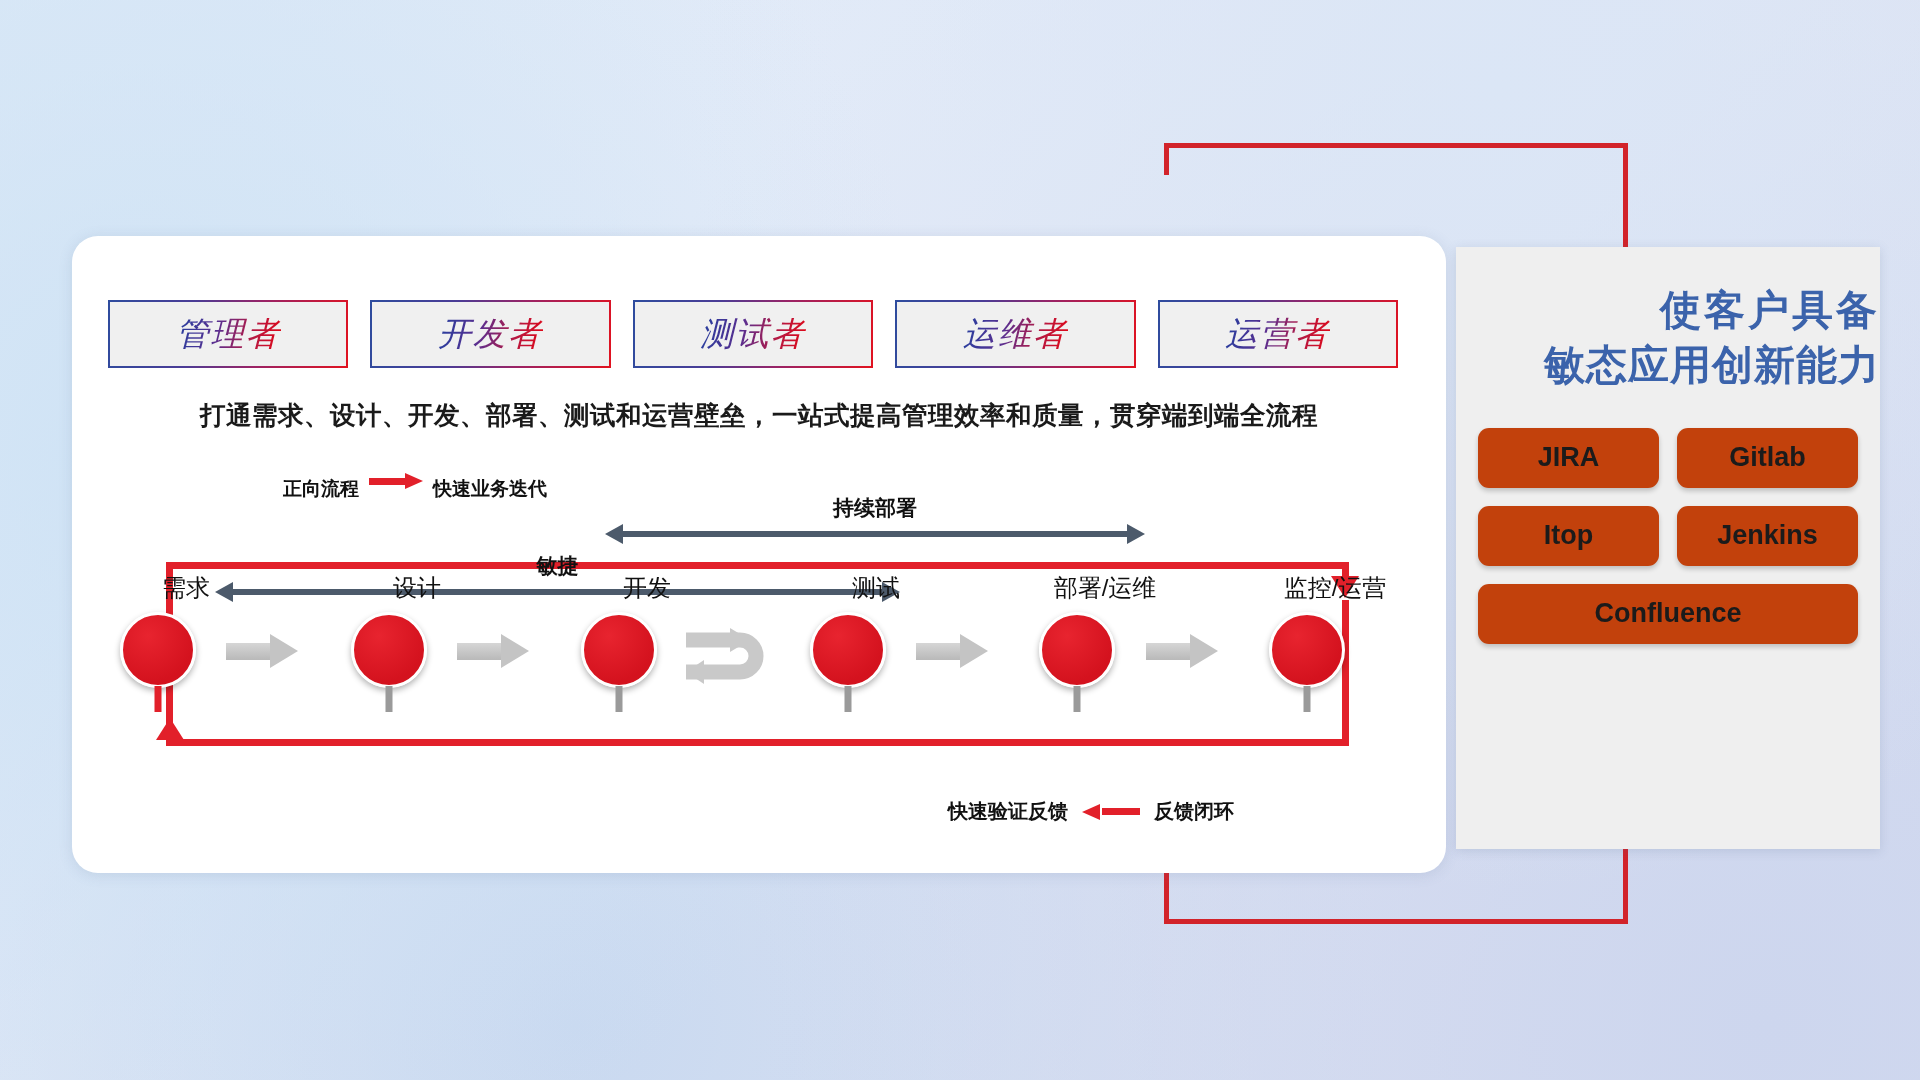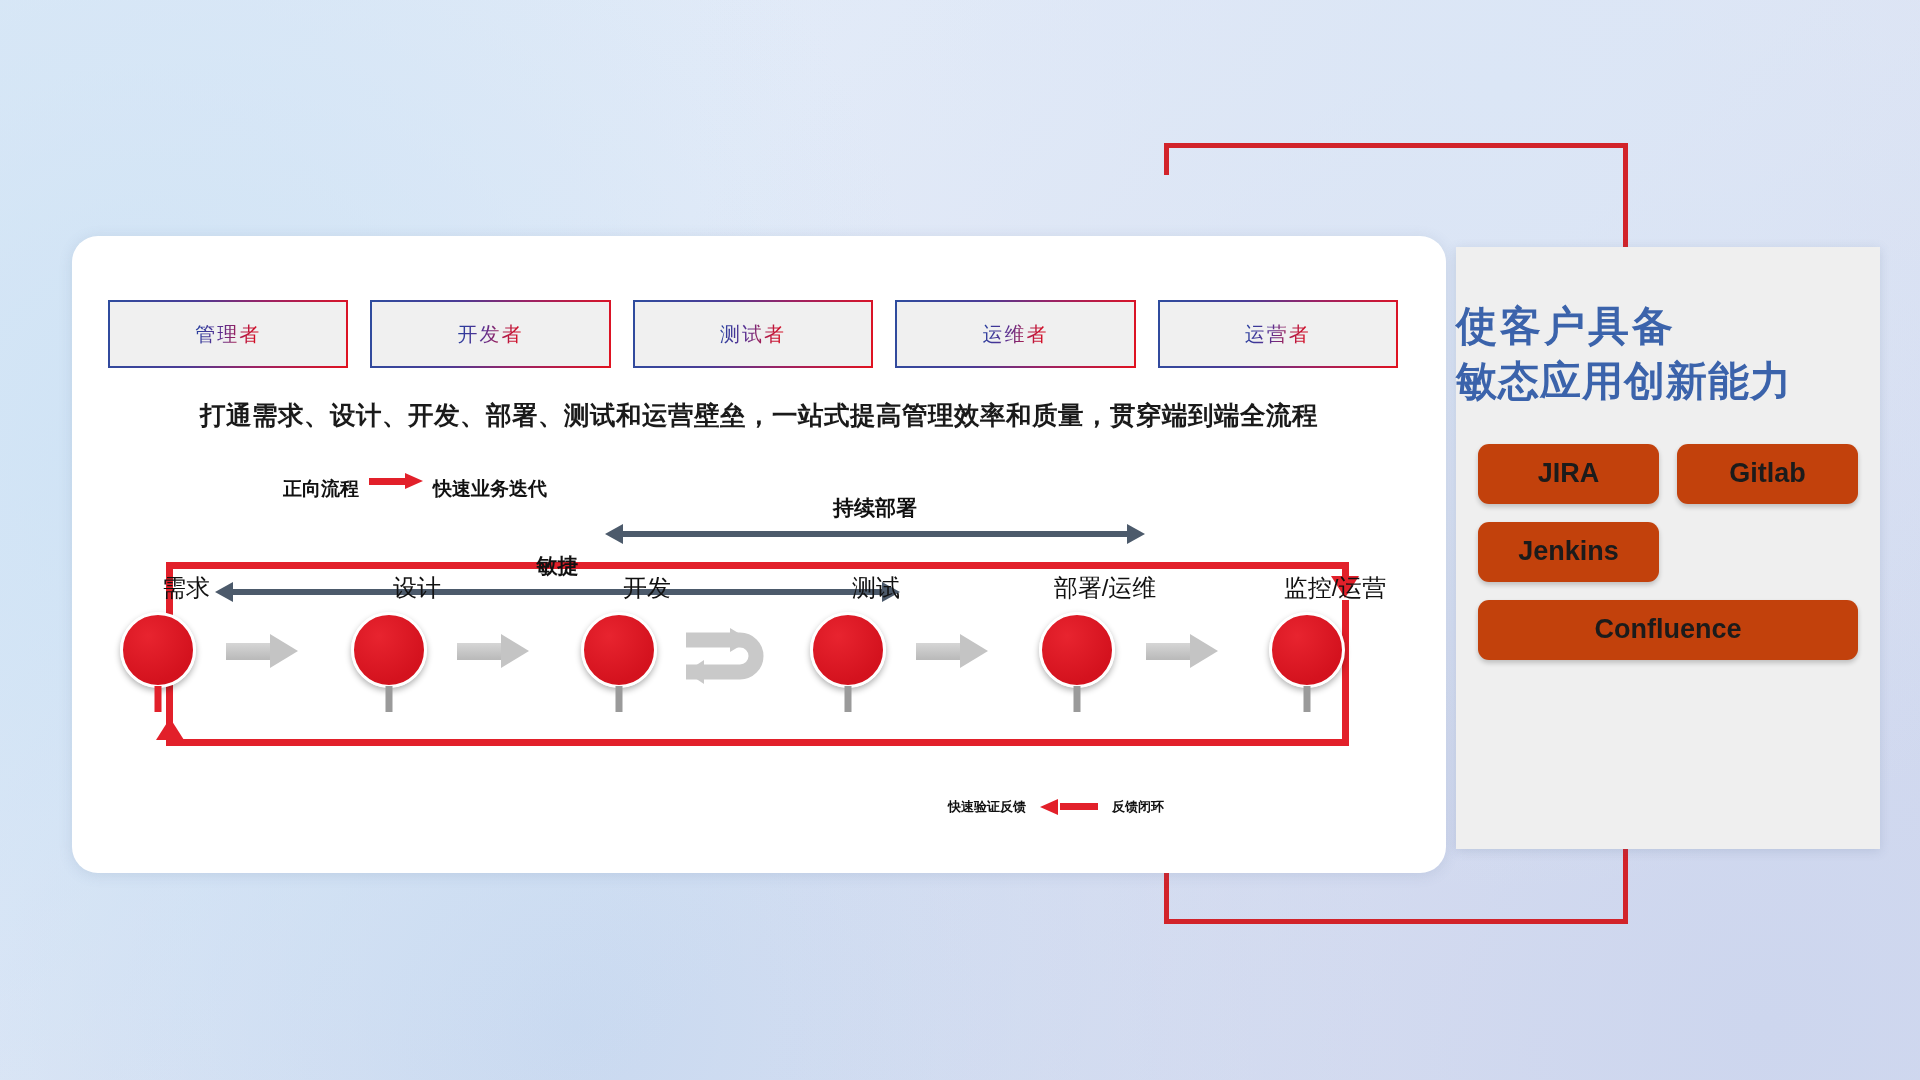--- a/index.html
+++ b/index.html
@@ -48,23 +48,23 @@
   .role-box::before {
     content: ""; position: absolute; inset: 0;
     padding: 2px;
     background: linear-gradient(100deg, #2E4C9E 0%, #4B3C96 35%, #9A2366 62%, #E1121F 100%);
     -webkit-mask: linear-gradient(#000 0 0) content-box, linear-gradient(#000 0 0);
     -webkit-mask-composite: xor; mask-composite: exclude;
     pointer-events: none;
   }
   .role-label {
     position: relative;
-    font-size: 20px; font-weight: 400; letter-spacing: 2px;
+    font-size: 33px; font-weight: 400; letter-spacing: 2px;
     background: linear-gradient(100deg, #2340A0 0%, #5B2E8F 40%, #B31A46 70%, #E30613 100%);
-    -webkit-background-clip: text; background-clip: text; color: transparent;
+    -webkit-background-clip: text; background-clip: text; color: transparent; font-style: italic;
   }
 
   
   #description {
     position: absolute; left: 0; top: 398px; width: 1518px;
     text-align: center;
     font-size: 25.5px; font-weight: bold; color: #1a1a1a;
     letter-spacing: .5px;
   }
 
@@ -120,34 +120,34 @@
   .gray-chevron { position: absolute; top: 22px; width: 72px; height: 34px; }
   .gray-chevron .body { position: absolute; left: 0; top: 9px; width: 46px; height: 17px;
       background: linear-gradient(180deg,#d6d6d6,#b9b9b9); }
   .gray-chevron .pt { position: absolute; right: 0; top: 0; width: 0; height: 0;
       border-top: 17px solid transparent; border-bottom: 17px solid transparent; border-left: 28px solid #c4c4c4; }
 
   #loop-glyph { position: absolute; left: 576px; top: 8px; width: 100px; height: 74px; }
 
   
   #legend-feedback { position: absolute; left: 948px; top: 798px; display: flex; align-items: center; gap: 14px; }
-  #legend-feedback .lbl { font-size: 13px; font-weight: bold; color: #111; }
+  #legend-feedback .lbl { font-size: 20px; font-weight: bold; color: #111; }
   .red-arrow-left { width: 58px; height: 16px; position: relative; }
   .red-arrow-left .shaft { position: absolute; right: 0; top: 4px; width: 38px; height: 7px; background: #E2202A; }
   .red-arrow-left .head  { position: absolute; left: 0; top: 0; width: 0; height: 0;
         border-top: 8px solid transparent; border-bottom: 8px solid transparent; border-right: 18px solid #E2202A; }
 
   
   #side-panel {
     position: absolute; left: 1456px; top: 247px;
     width: 424px; height: 602px;
     background: #efefef;
     box-shadow: 0 2px 10px rgba(80,100,140,.18);
   }
-  #panel-title { padding-top: 52px; text-align: left; color: #3B63AB; }
+  #panel-title { padding-top: 36px; text-align: right; color: #3B63AB; }
   #panel-title .l1 { font-size: 41px; font-weight: bold; letter-spacing: 3px; line-height: 1.35; }
   #panel-title .l2 { font-size: 41px; font-weight: bold; letter-spacing: 1px; line-height: 1.35; }
 
   #tools { margin: 34px 22px 0 22px; display: flex; flex-wrap: wrap; gap: 18px 18px; }
   .tool-chip {
     background: #c2410c; border-radius: 11px;
     height: 60px; display: flex; align-items: center; justify-content: center;
     font-size: 27px; font-weight: bold; color: #1b1b1b;
     box-shadow: 0 3px 5px rgba(0,0,0,.20);
     flex: 0 0 calc(50% - 9px);
@@ -291,16 +291,17 @@
 </div>
 
 <div id="side-panel">
   <div id="panel-title">
     <div class="l1">使客户具备</div>
     <div class="l2">敏态应用创新能力</div>
   </div>
   <div id="tools">
     <div class="tool-chip">JIRA</div>
     <div class="tool-chip">Gitlab</div>
+    <div class="tool-chip">Itop</div>
     <div class="tool-chip">Jenkins</div>
     <div class="tool-chip wide">Confluence</div>
   </div>
 </div>
 
 </body></html>

